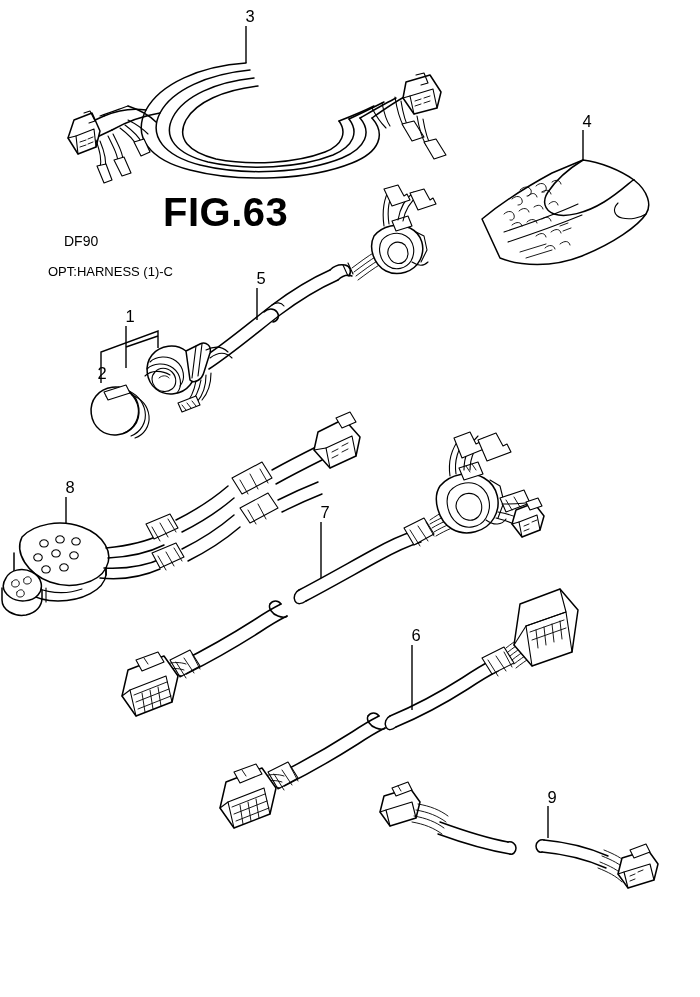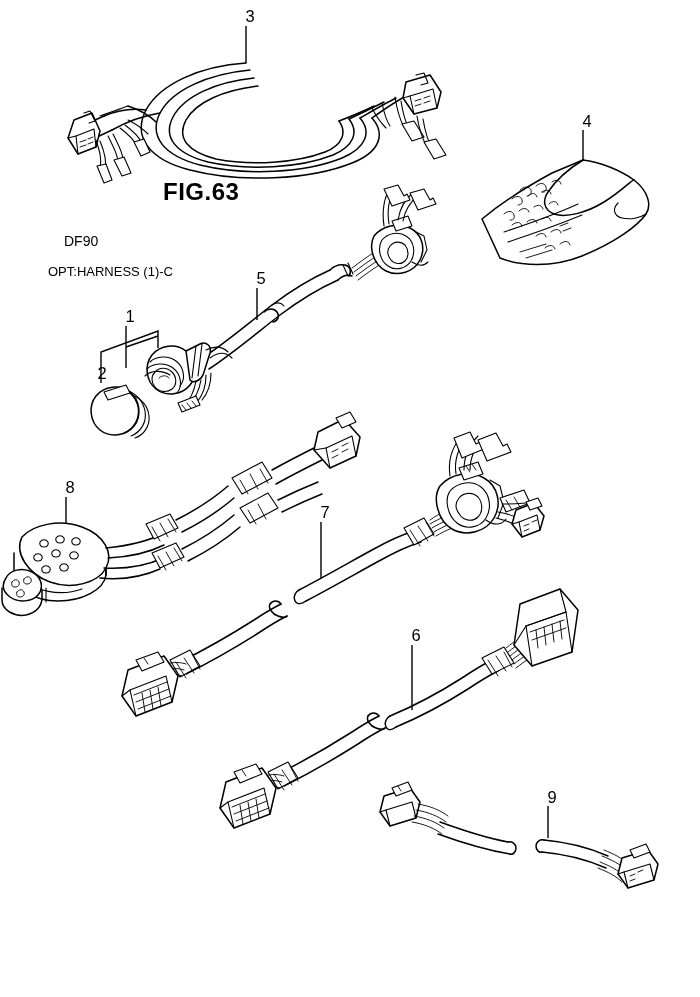--- a/index.html
+++ b/index.html
@@ -23,22 +23,22 @@
     height: 997px;
   }
   .txt {
     position: absolute;
     color: #000000;
     white-space: nowrap;
     line-height: 1;
   }
   #fig-title {
     left: 163px;
-    top: 180px;
-    font-size: 24px;
+    top: 192px;
+    font-size: 40px;
     font-weight: bold;
     letter-spacing: 0.5px;
   }
   #model-code {
     left: 64px;
     top: 234px;
     font-size: 14px;
   }
   #section-name {
     left: 48px;

